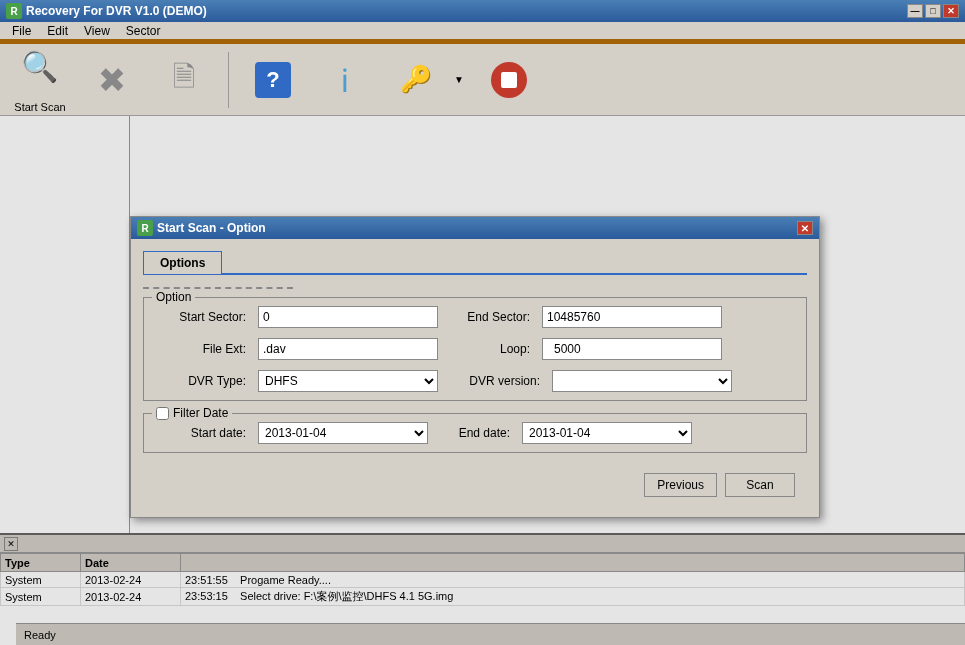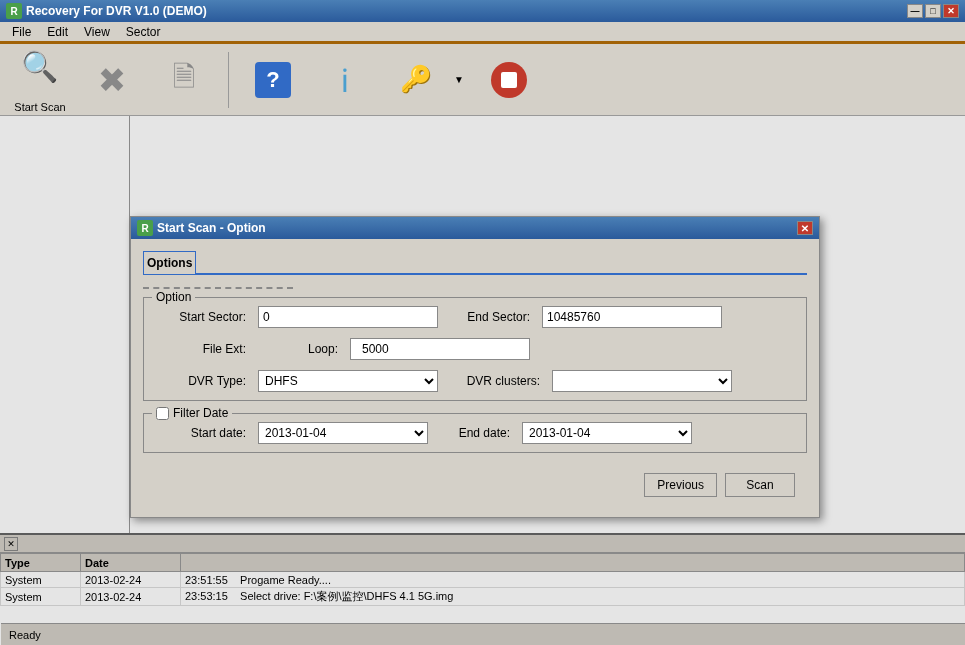--- a/index.html
+++ b/index.html
@@ -49,21 +49,21 @@
       display: flex;
       align-items: center;
       justify-content: center;
       cursor: pointer;
       color: #000;
     }
 
     
     .menu-bar {
       background: #d4d0c8;
-      border-bottom: 3px solid #a16207;
+      border-bottom: 5px solid #a16207;
       height: 22px;
       display: flex;
       align-items: center;
       padding: 0 4px;
     }
     .menu-item {
       padding: 2px 8px;
       cursor: pointer;
       font-size: 12px;
     }
@@ -167,21 +167,21 @@
       border: 1px solid #ddd;
       padding: 1px 4px;
       font-size: 11px;
       height: 16px;
     }
 
     
     .status-bar {
       position: absolute;
       bottom: 0;
-      left: 1px;
+      left: 16px;
       right: 0;
       height: 22px;
       background: #d4d0c8;
       border-top: 1px solid #999;
       display: flex;
       align-items: center;
       padding: 0 8px;
       font-size: 11px;
     }
 
@@ -242,21 +242,21 @@
       padding: 12px;
     }
 
     
     .tab-bar {
       display: flex;
       border-bottom: 2px solid #316ac5;
       margin-bottom: 12px;
     }
     .tab {
-      padding: 4px 3px;
+      padding: 4px 16px;
       cursor: pointer;
       font-size: 12px;
       border: 1px solid transparent;
       border-bottom: none;
       margin-bottom: -1px;
     }
     .tab.active {
       background: #d4d0c8;
       border-color: #316ac5;
       border-bottom-color: #d4d0c8;
@@ -513,32 +513,33 @@
 
           <div class="form-row">
             <label class="form-label">Start Sector:</label>
             <input class="form-input form-input-long" type="text" value="0" style="">
             <label class="form-label" style="width:80px;">End Sector:</label>
             <input class="form-input" style="width: 180px;" type="text" value="10485760">
           </div>
 
           <div class="form-row">
             <label class="form-label">File Ext:</label>
+            <input class="form-input form-input-long" type="text" value=".dav" style="">
             <label class="form-label" style="width:80px;">Loop:</label>
             <input class="form-input" style="width: 180px; padding-left: 11px;" type="text" value="5000">
           </div>
 
           <div class="form-row">
             <label class="form-label">DVR Type:</label>
             <div class="select-wrapper">
               <select class="form-select form-select-long" style="width:180px;">
                 <option>DHFS</option>
               </select>
             </div>
-            <label class="form-label" style="width:90px;">DVR clusters:</label>
+            <label class="form-label" style="width:90px;">DVR version:</label>
             <div class="select-wrapper">
               <select class="form-select" style="width:180px;">
               </select>
             </div>
           </div>
         </div>
 
         <div class="filter-date-group">
           <div class="filter-date-label">
             <input type="checkbox" style="">

